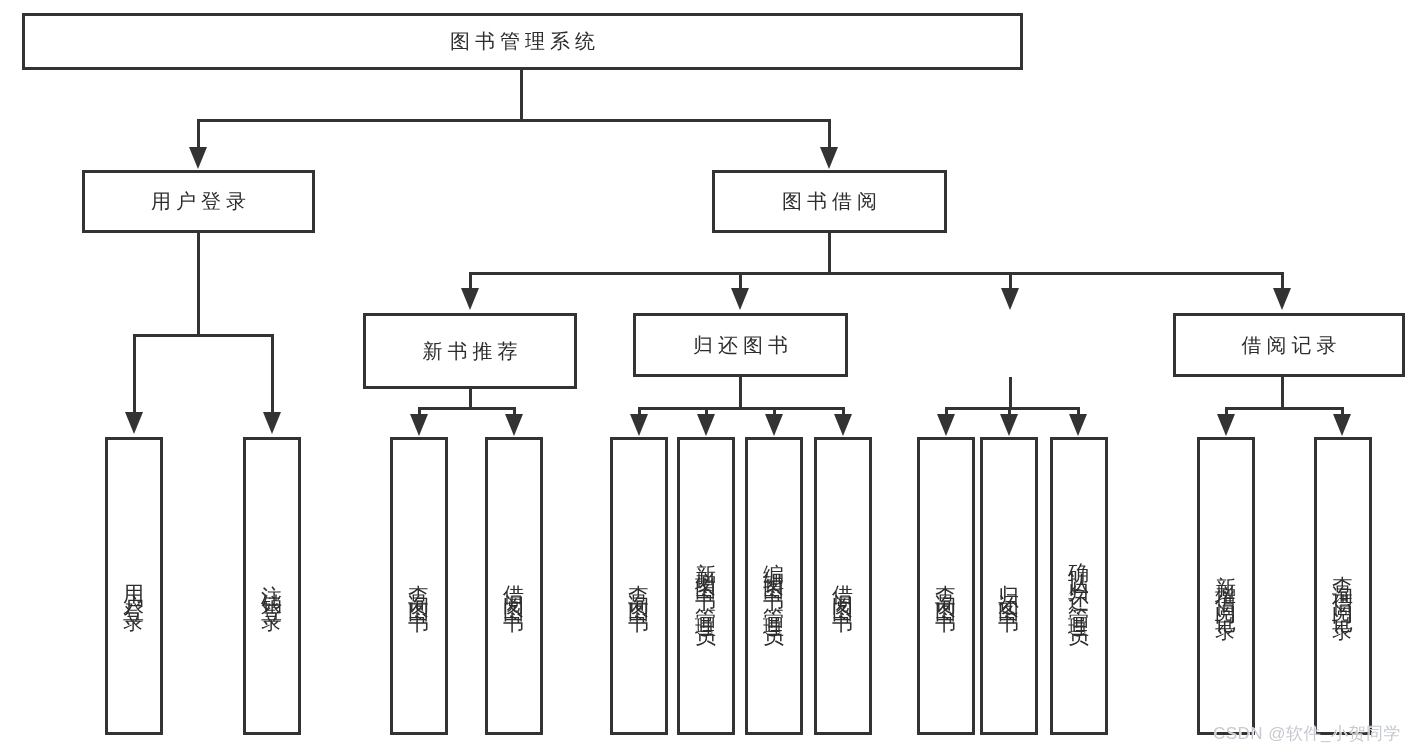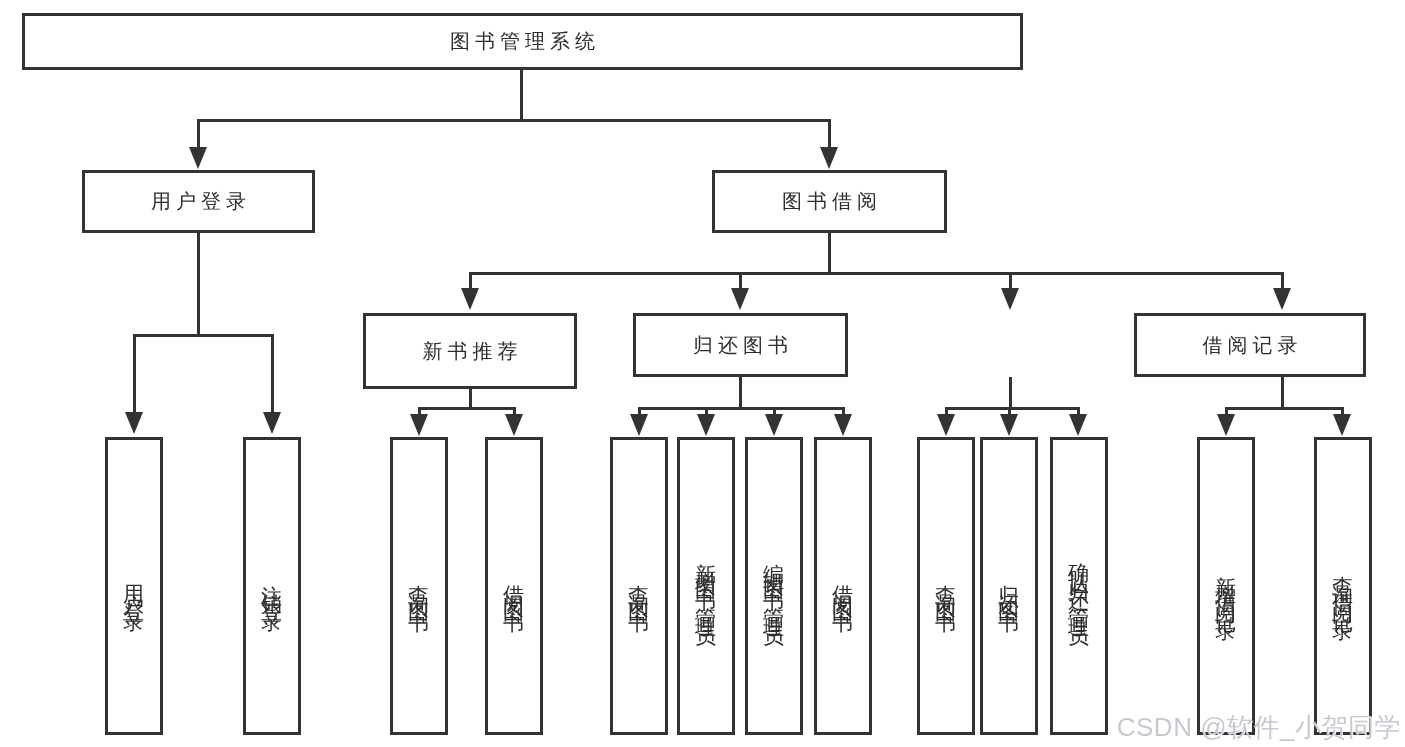--- a/index.html
+++ b/index.html
@@ -58,21 +58,21 @@
     width: 0; height: 0;
     border-left: 9px solid transparent;
     border-right: 9px solid transparent;
     border-top: 22px solid var(--line);
     z-index: 1;
   }
   .watermark {
     position: absolute;
     right: 4px;
     bottom: 2px;
-    font-size: 26px;
+    font-size: 17px;
     letter-spacing: 0.5px;
     color: var(--watermark);
     text-shadow: 1px 1px 0 rgba(255,255,255,0.9);
     z-index: 5;
     white-space: nowrap;
   }
 </style>
 </head>
 <body>
 
@@ -88,21 +88,21 @@
   <div class="box" style="left:712px;top:170px;width:235px;height:63px">
     <span class="lbl">图书借阅</span>
   </div>
 
   <div class="box" style="left:363px;top:313px;width:214px;height:76px">
     <span class="lbl">新书推荐</span>
   </div>
   <div class="box" style="left:633px;top:313px;width:215px;height:64px">
     <span class="lbl">归还图书</span>
   </div>
-  <div class="box" style="left:1134px;top:313px;width:232px;height:64px">
+  <div class="box" style="left:1173px;top:313px;width:232px;height:64px">
     <span class="lbl">借阅记录</span>
   </div>
 
   <div class="box leaf" style="left:105px;top:437px;width:58px;height:298px">
     <span class="lbl">用户登录</span>
   </div>
   <div class="box leaf" style="left:243px;top:437px;width:58px;height:298px">
     <span class="lbl">注销登录</span>
   </div>
 

